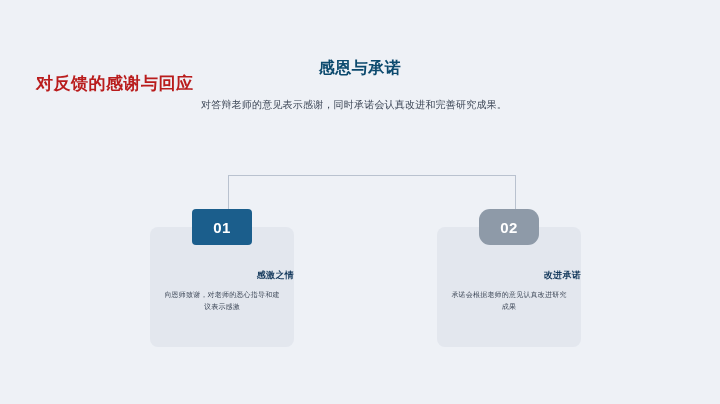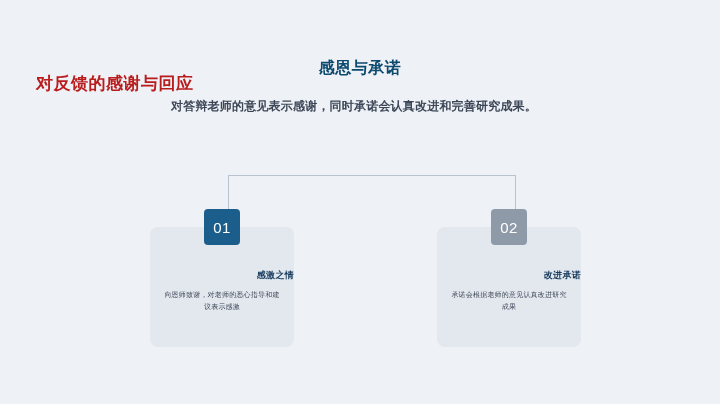--- a/index.html
+++ b/index.html
@@ -41,24 +41,23 @@
     font-weight: bold;
     color: #0c4a6e;
     letter-spacing: 0.5px;
   }
   .subtitle {
     position: absolute;
     left: 0;
     right: 12px;
     top: 98px;
     text-align: center;
-    font-size: 12px;
+    font-size: 10px;
     color: #3c4656;
     letter-spacing: 0.2px;
-    font-weight: bold;
   }
 
   
   .conn-h {
     position: absolute;
     left: 228px;
     top: 175px;
     width: 288px;
     height: 1px;
     background: #b9c2cf;
@@ -89,33 +88,33 @@
     border-radius: 8px;
   }
   .card-left { left: 150px; }
   .card-right { left: 437px; }
 
   .badge {
     position: absolute;
     top: -18px;
     left: 50%;
     transform: translateX(-50%);
-    width: 36px;
+    width: 60px;
     height: 36px;
     border-radius: 4px;
     color: #ffffff;
     font-size: 15px;
-    font-weight: normal;
+    font-weight: bold;
     display: flex;
     align-items: center;
     justify-content: center;
     letter-spacing: 0.5px;
   }
   .badge-01 { background: #1b5e8c; }
-  .badge-02 { background: #8e9aa8; }
+  .badge-02 { background: #8e9aa8; border-radius: 11px; }
 
   .card-title {
     position: absolute;
     top: 42px;
     left: 0;
     right: 0;
     text-align: right;
     font-size: 9px;
     font-weight: bold;
     color: #14395c;

